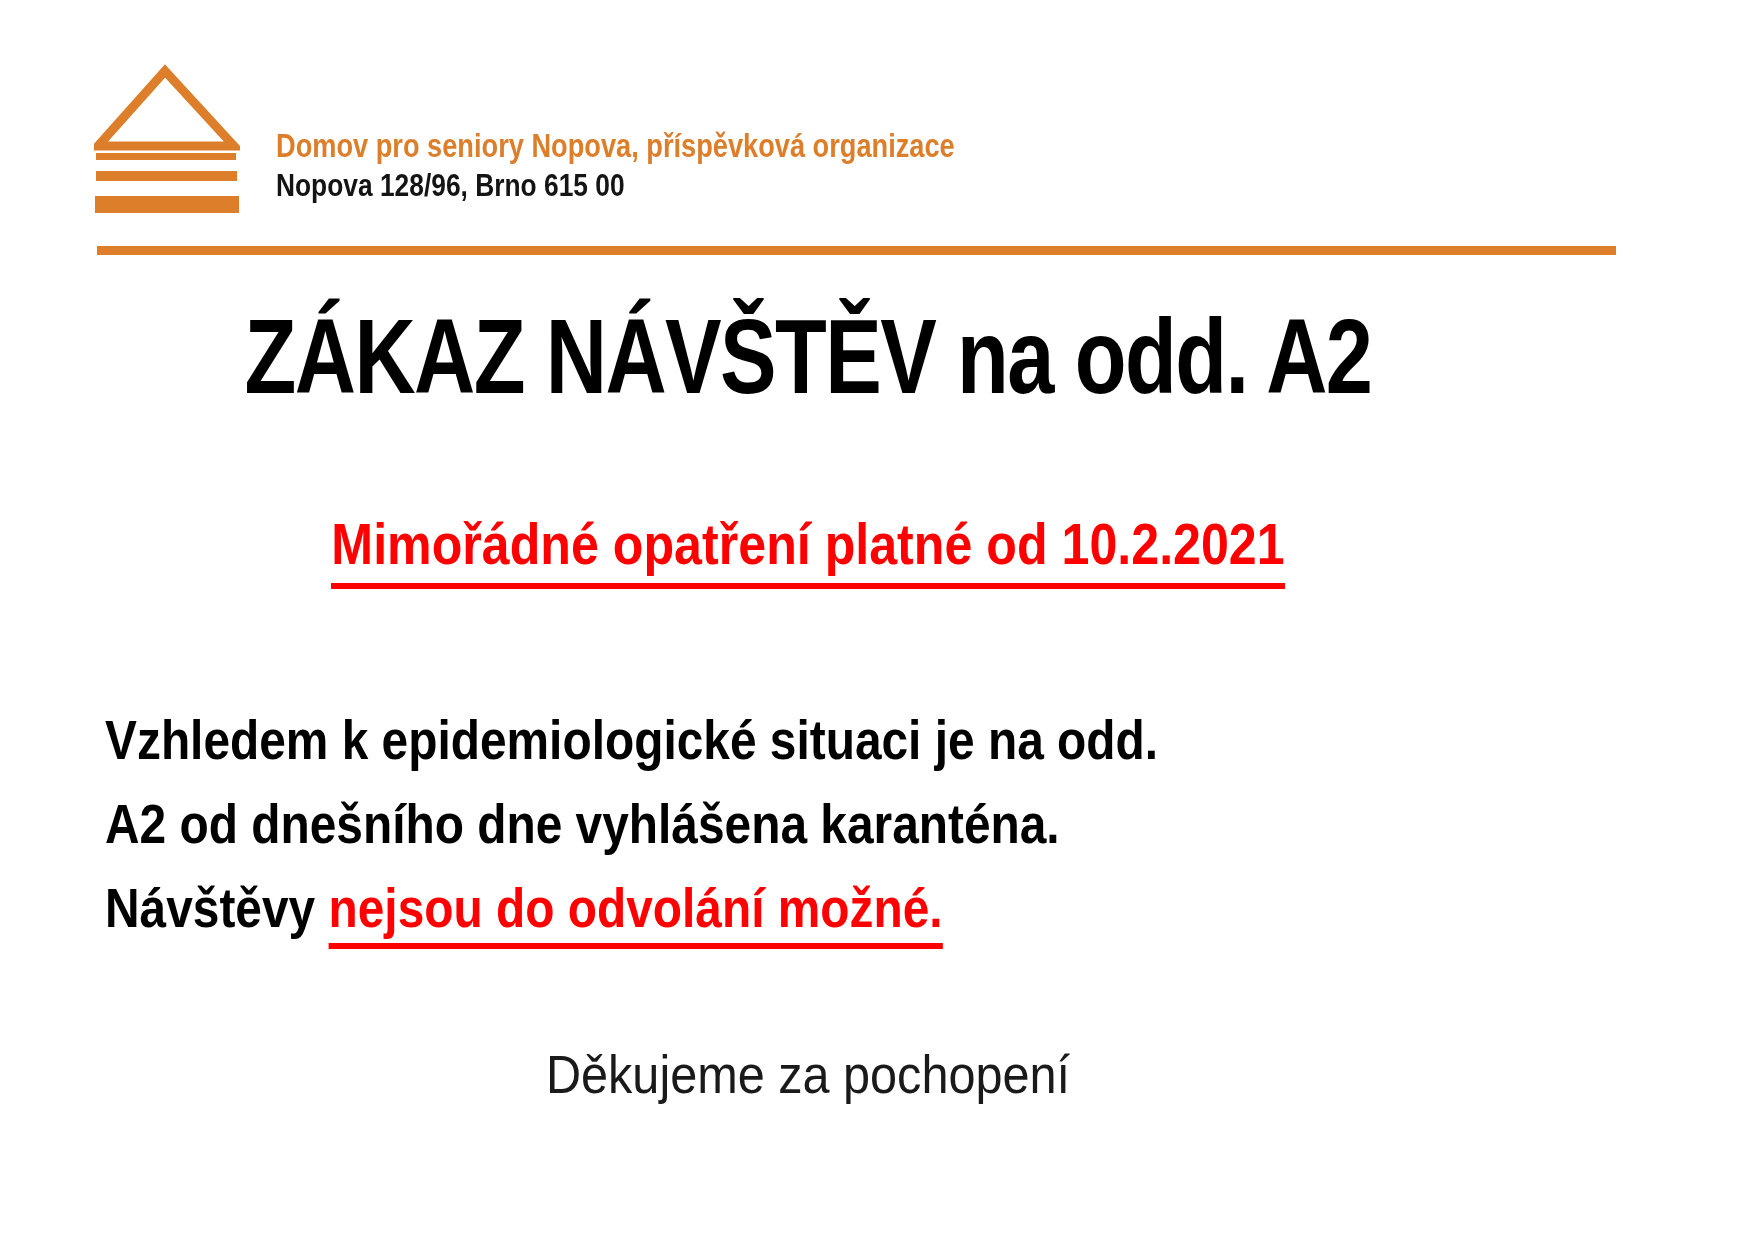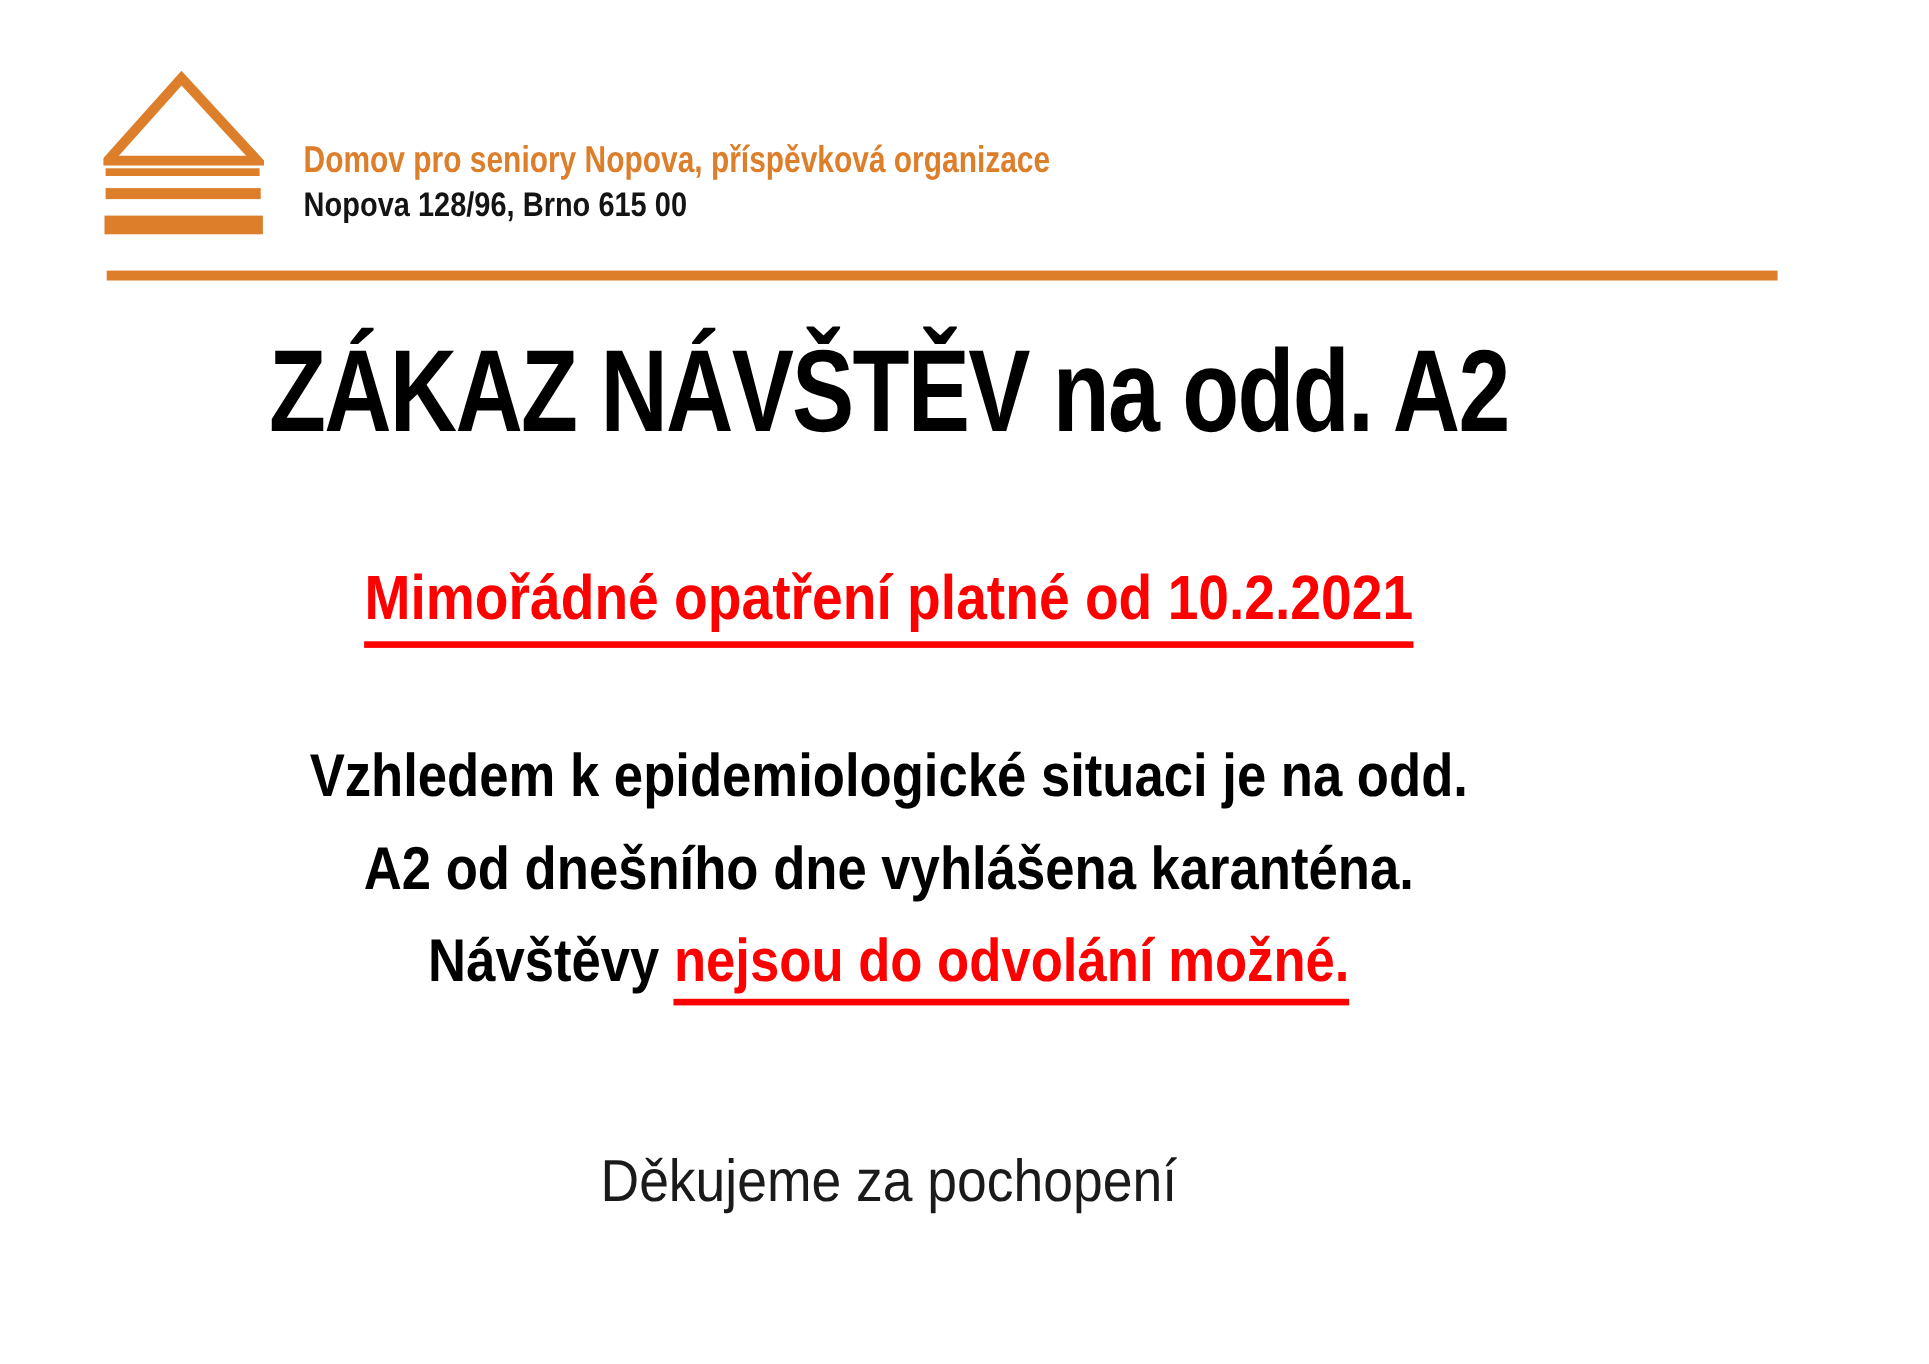--- a/index.html
+++ b/index.html
@@ -84,23 +84,23 @@
     transform-origin: 50% 50%;
   }
   .subtitle .u {
     display: inline-block;
     border-bottom: 6px solid var(--red, #FF0000);
     padding-bottom: 5px;
   }
   .body-lines {
     position: absolute;
     left: 0;
-    top: 663px;
+    top: 698px;
     width: 100%;
-    text-align: center;
+    text-align: left;
     color: #000000;
   }
   .body-line {
     font-size: 55px;
     font-weight: bold;
     line-height: 84px;
     white-space: nowrap;
     transform: scaleX(0.87);
     transform-origin: 50% 50%;
   }

